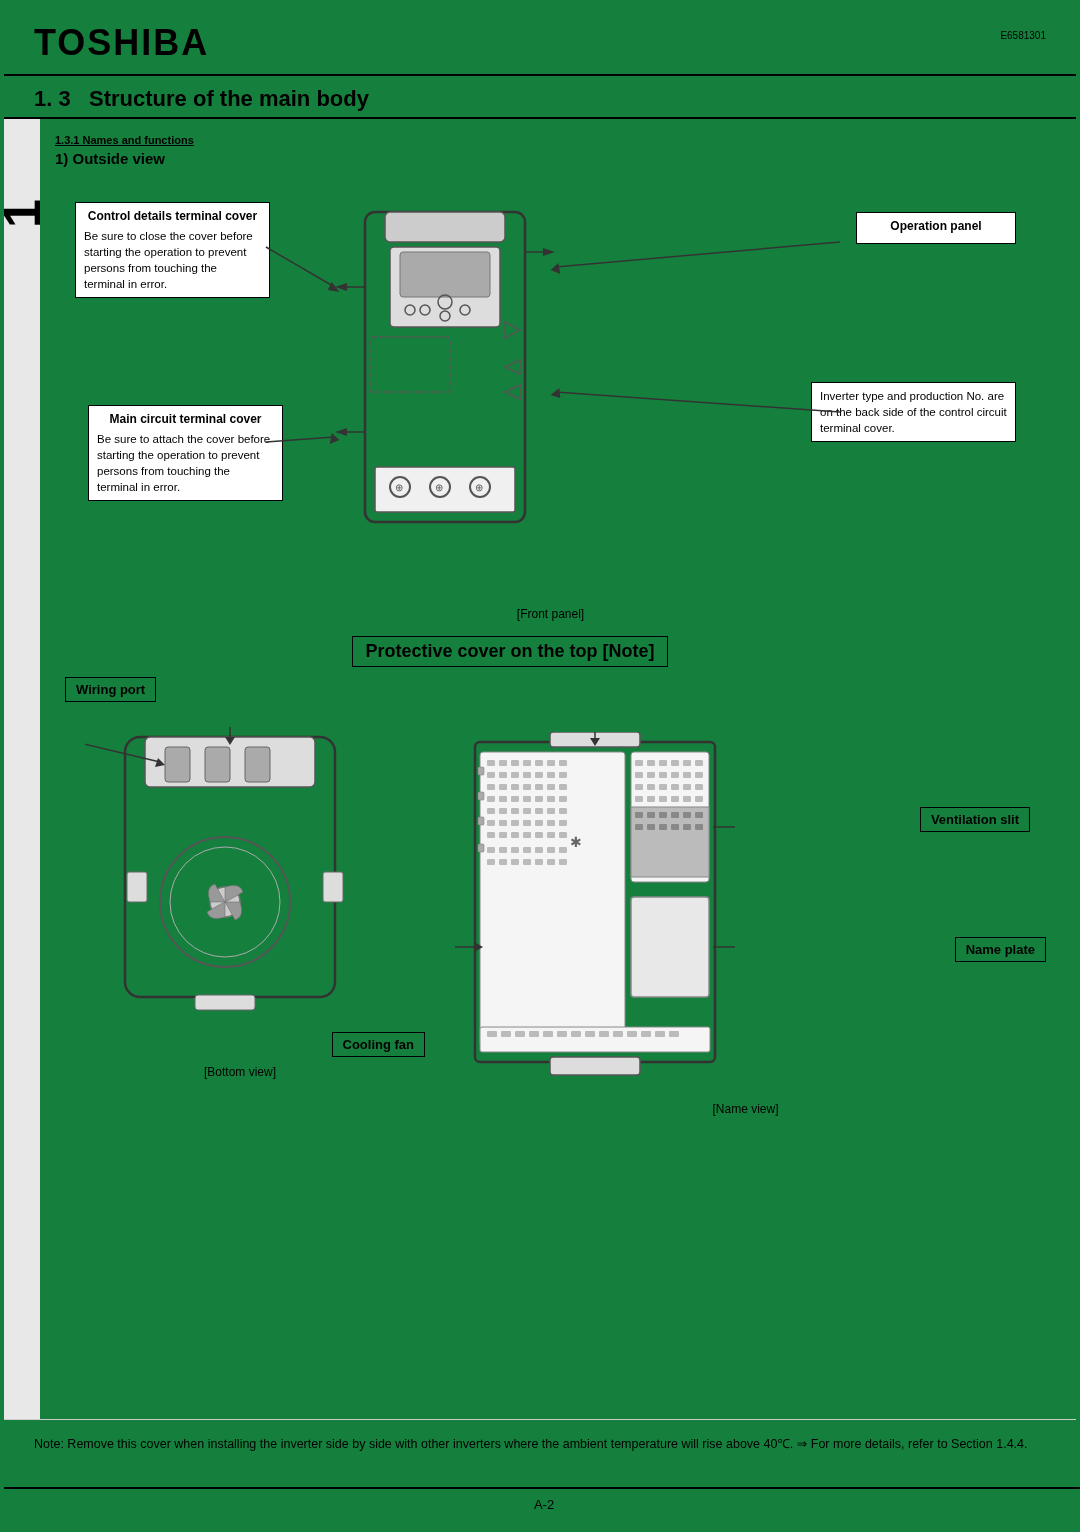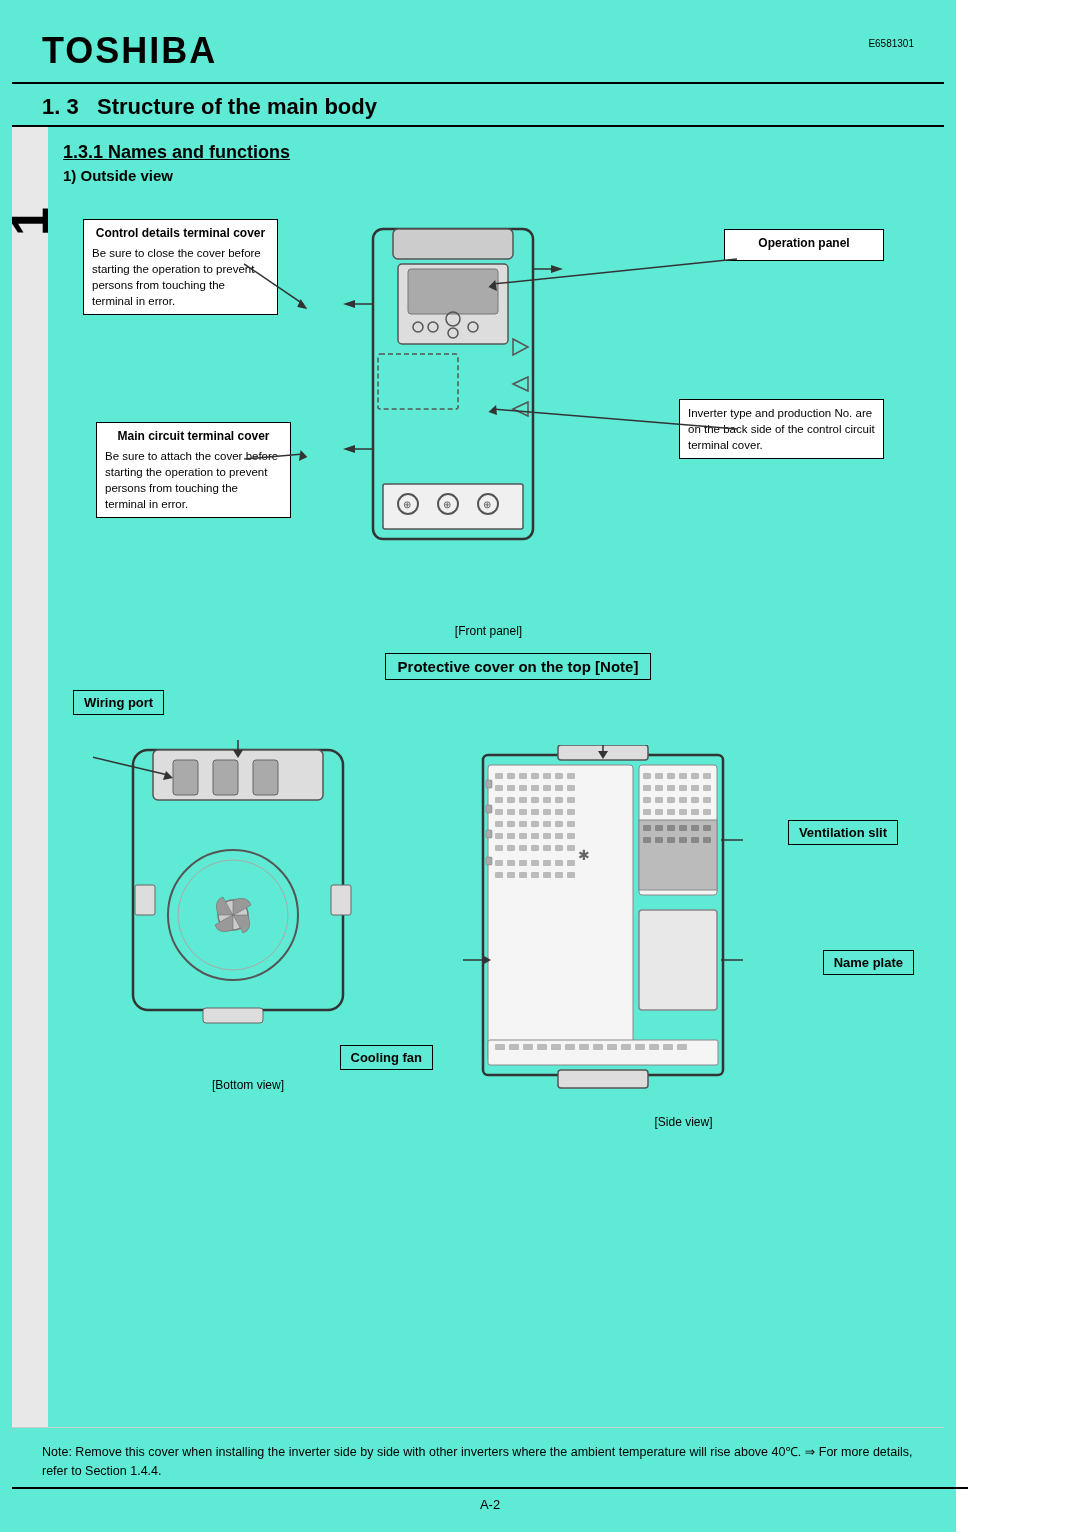--- a/index.html
+++ b/index.html
@@ -6,25 +6,25 @@
     body {
       background: #fff;
       font-family: Arial, sans-serif;
       font-size: 13px;
       color: #000;
       width: 1080px;
       min-height: 1532px;
       position: relative;
     }
     .page-container {
-      width: 956px;
+      width: 1080px;
       min-height: 1532px;
-      padding: 12px;
+      padding: 4px;
       position: relative;
-      background: #5eead4;
+      background: #15803d;
     }
     
     .header {
       display: flex;
       justify-content: space-between;
       align-items: flex-start;
       padding: 18px 30px 10px 30px;
       border-bottom: 2px solid #000;
     }
     .toshiba-logo {
@@ -68,21 +68,21 @@
       writing-mode: vertical-rl;
       text-orientation: mixed;
       transform: rotate(180deg);
       color: #000;
     }
     .main-content {
       flex: 1;
       padding: 15px 30px 20px 15px;
     }
     .subsection-title {
-      font-size: 18px;
+      font-size: 11px;
       font-weight: bold;
       text-decoration: underline;
       margin-bottom: 4px;
     }
     .subsection-sub {
       font-size: 15px;
       font-weight: bold;
       margin-bottom: 15px;
     }
 
@@ -192,21 +192,21 @@
     
     .protective-cover-label {
       text-align: center;
       margin-bottom: 5px;
     }
     .protective-cover-box {
       display: inline-block;
       border: 1.5px solid #000;
       padding: 4px 12px;
       font-weight: bold;
-      font-size: 15px;
+      font-size: 18px;
     }
 
     
     .wiring-port-box {
       display: inline-block;
       border: 1.5px solid #000;
       padding: 4px 10px;
       font-weight: bold;
       font-size: 13px;
     }
@@ -580,21 +580,21 @@
                 <span>Ventilation slit</span>
               </div>
             </div>
 
             <div style="position:absolute; right:0; top:260px;">
               <div class="name-plate-box">
                 <span>Name plate</span>
               </div>
             </div>
 
-            <div class="view-caption" style="margin-top:10px;">[Side view]</div>
+            <div class="view-caption" style="margin-top:10px;">[Name view]</div>
           </div>
 
         </div>
       </div>
 
     </div>
   </div>
 
   <div class="note-section">
     <span>Note: Remove this cover when installing the inverter side by side with other inverters where the ambient temperature will rise above 40℃.   ⇒ For more details, refer to Section 1.4.4.</span>

